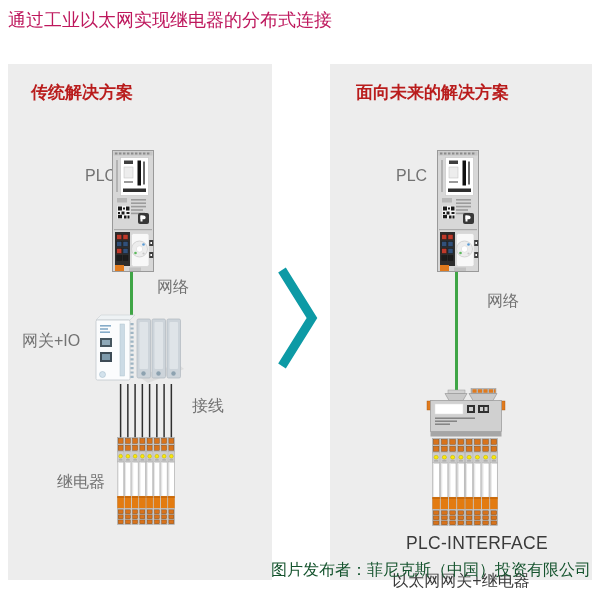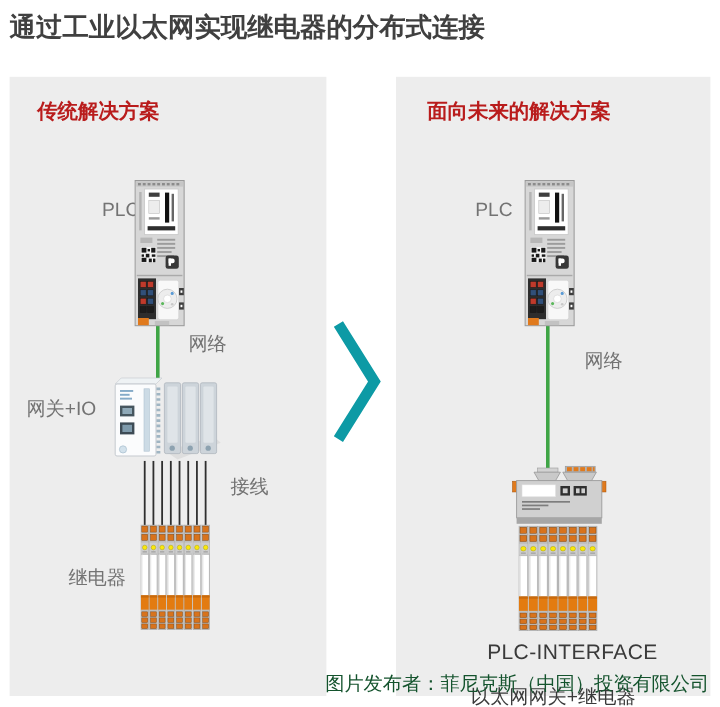--- a/index.html
+++ b/index.html
@@ -5,21 +5,21 @@
   *{box-sizing:border-box;margin:0;padding:0}
   html,body{width:600px;height:589px}
   body{font-family:"Liberation Sans","DejaVu Sans",sans-serif;background:#ffffff}
   #canvas{position:relative;width:600px;height:589px;background:#fff;overflow:hidden}
   .abs{position:absolute}
   .panel{position:absolute;top:64px;height:516px;background:#EDEDED}
   #panel-left{left:8px;width:264px}
   #panel-right{left:330px;width:262px}
   .panel-header{position:absolute;font-size:17px;font-weight:700;color:#b91c1c;white-space:nowrap}
   .lbl{position:absolute;font-size:16px;color:#737373;white-space:nowrap}
-  #page-title{position:absolute;left:8px;top:8px;font-size:22px;font-weight:700;color:#404040;white-space:nowrap}
+  #page-title{position:absolute;left:8px;top:8px;font-size:18px;font-weight:400;color:#be185d;white-space:nowrap}
   #footer-credit{position:absolute;right:9px;top:560px;font-size:16px;color:#14532d;white-space:nowrap;z-index:5}
   .device-name{position:absolute;left:16px;width:100%;text-align:center;font-size:17.5px;letter-spacing:.3px;color:#3a3a3a;white-space:nowrap}
   .device-desc{position:absolute;left:0;width:100%;text-align:center;font-size:16px;color:#3a3a3a;white-space:nowrap}
 </style>
 </head>
 <body>
 
 <svg width="0" height="0" style="position:absolute" aria-hidden="true">
   <defs>
 

